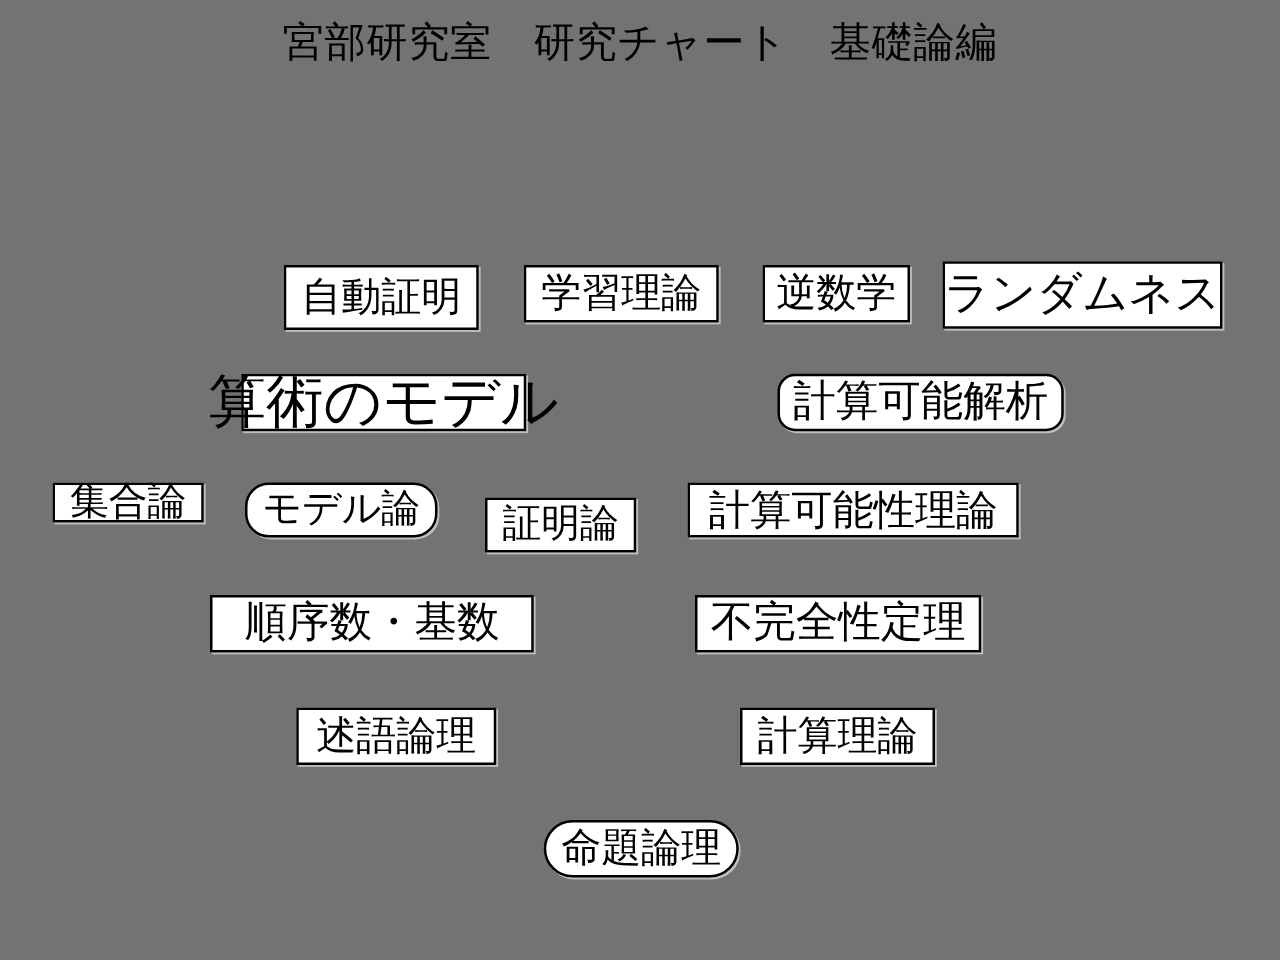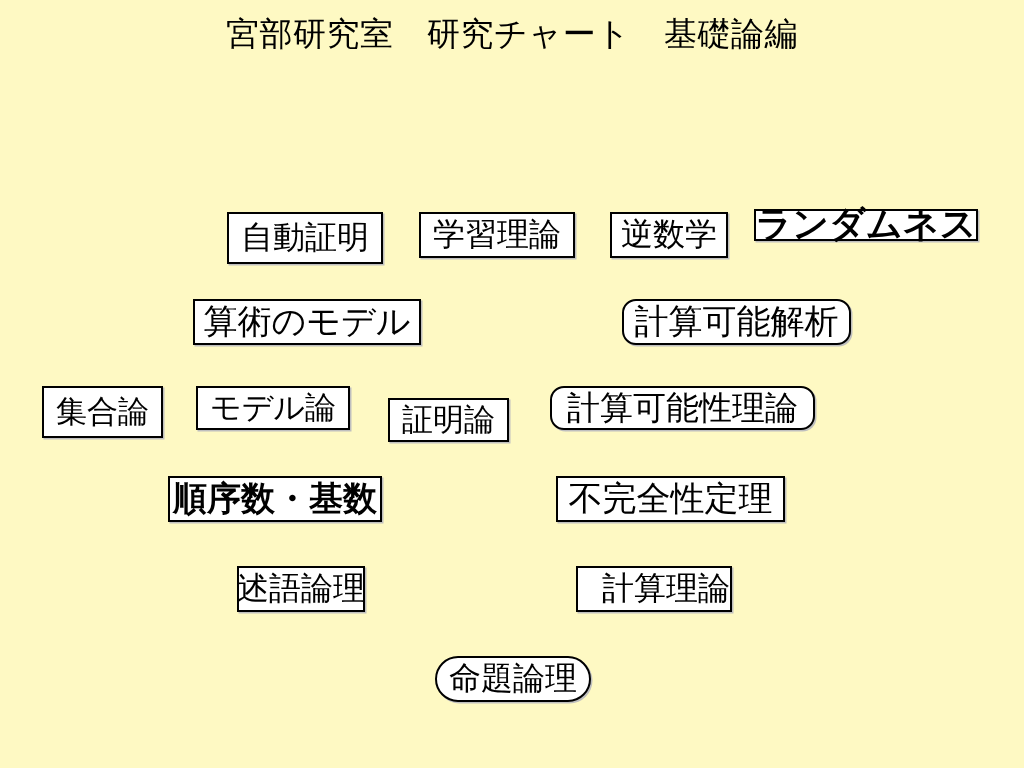--- a/index.html
+++ b/index.html
@@ -12,21 +12,21 @@
     height: 768px;
     background: #ffffff;
     font-family: "DejaVu Sans", "Liberation Sans", sans-serif;
     overflow: hidden;
   }
 
   #slide {
     position: relative;
     width: 1024px;
     height: 768px;
-    background: #fef9c3;
+    background: #737373;
   }
 
   #slide-title {
     position: absolute;
     left: 0;
     top: 14px;
     width: 1024px;
     text-align: center;
     font-size: 33px;
     line-height: 40px;
@@ -64,51 +64,51 @@
   <div id="node-layer">
       <div class="node" style="left: 227px; top: 212px; width: 156px; height: 52px;">
         <span class="node-label" style="font-size: 32px;">自動証明</span>
       </div>
       <div class="node" style="left: 419px; top: 212px; width: 156px; height: 46px;">
         <span class="node-label" style="font-size: 32px;">学習理論</span>
       </div>
       <div class="node" style="left: 610px; top: 212px; width: 118px; height: 46px;">
         <span class="node-label" style="font-size: 32px; text-align: right;">逆数学</span>
       </div>
-      <div class="node" style="left: 754px; top: 209px; width: 224px; height: 32px; font-weight: bold;">
+      <div class="node" style="left: 754px; top: 209px; width: 224px; height: 54px;">
         <span class="node-label" style="font-size: 36px;">ランダムネス</span>
       </div>
       <div class="node" style="left: 193px; top: 299px; width: 228px; height: 46px;">
-        <span class="node-label" style="font-size: 34px;">算術のモデル</span>
+        <span class="node-label" style="font-size: 46px;">算術のモデル</span>
       </div>
       <div class="node" style="left: 622px; top: 299px; width: 229px; height: 46px; border-radius: 14px;">
         <span class="node-label" style="font-size: 34px;">計算可能解析</span>
       </div>
-      <div class="node" style="left: 42px; top: 386px; width: 121px; height: 52px;">
+      <div class="node" style="left: 42px; top: 386px; width: 121px; height: 32px;">
         <span class="node-label" style="font-size: 31px;">集合論</span>
       </div>
-      <div class="node" style="left: 196px; top: 386px; width: 154px; height: 44px;">
+      <div class="node" style="left: 196px; top: 386px; width: 154px; height: 44px; border-radius: 19px;">
         <span class="node-label" style="font-size: 31px;">モデル論</span>
       </div>
       <div class="node" style="left: 388px; top: 398px; width: 121px; height: 44px;">
         <span class="node-label" style="font-size: 31px;">証明論</span>
       </div>
-      <div class="node" style="left: 550px; top: 386px; width: 265px; height: 44px; border-radius: 14px;">
+      <div class="node" style="left: 550px; top: 386px; width: 265px; height: 44px;">
         <span class="node-label" style="font-size: 33px;">計算可能性理論</span>
       </div>
-      <div class="node" style="left: 168px; top: 476px; width: 214px; height: 46px; font-weight: bold;">
+      <div class="node" style="left: 168px; top: 476px; width: 259px; height: 46px;">
         <span class="node-label" style="font-size: 34px;">順序数・基数</span>
       </div>
       <div class="node" style="left: 556px; top: 476px; width: 229px; height: 46px;">
         <span class="node-label" style="font-size: 34px;">不完全性定理</span>
       </div>
-      <div class="node" style="left: 237px; top: 566px; width: 128px; height: 46px;">
+      <div class="node" style="left: 237px; top: 566px; width: 160px; height: 46px;">
         <span class="node-label" style="font-size: 32px;">述語論理</span>
       </div>
-      <div class="node" style="left: 576px; top: 566px; width: 156px; height: 46px; justify-content: flex-end;">
+      <div class="node" style="left: 592px; top: 566px; width: 156px; height: 46px;">
         <span class="node-label" style="font-size: 32px;">計算理論</span>
       </div>
       <div class="node" style="left: 435px; top: 656px; width: 156px; height: 46px; border-radius: 23px;">
         <span class="node-label" style="font-size: 32px;">命題論理</span>
       </div>
     </div>
 
 </div>
 
 </body></html>

